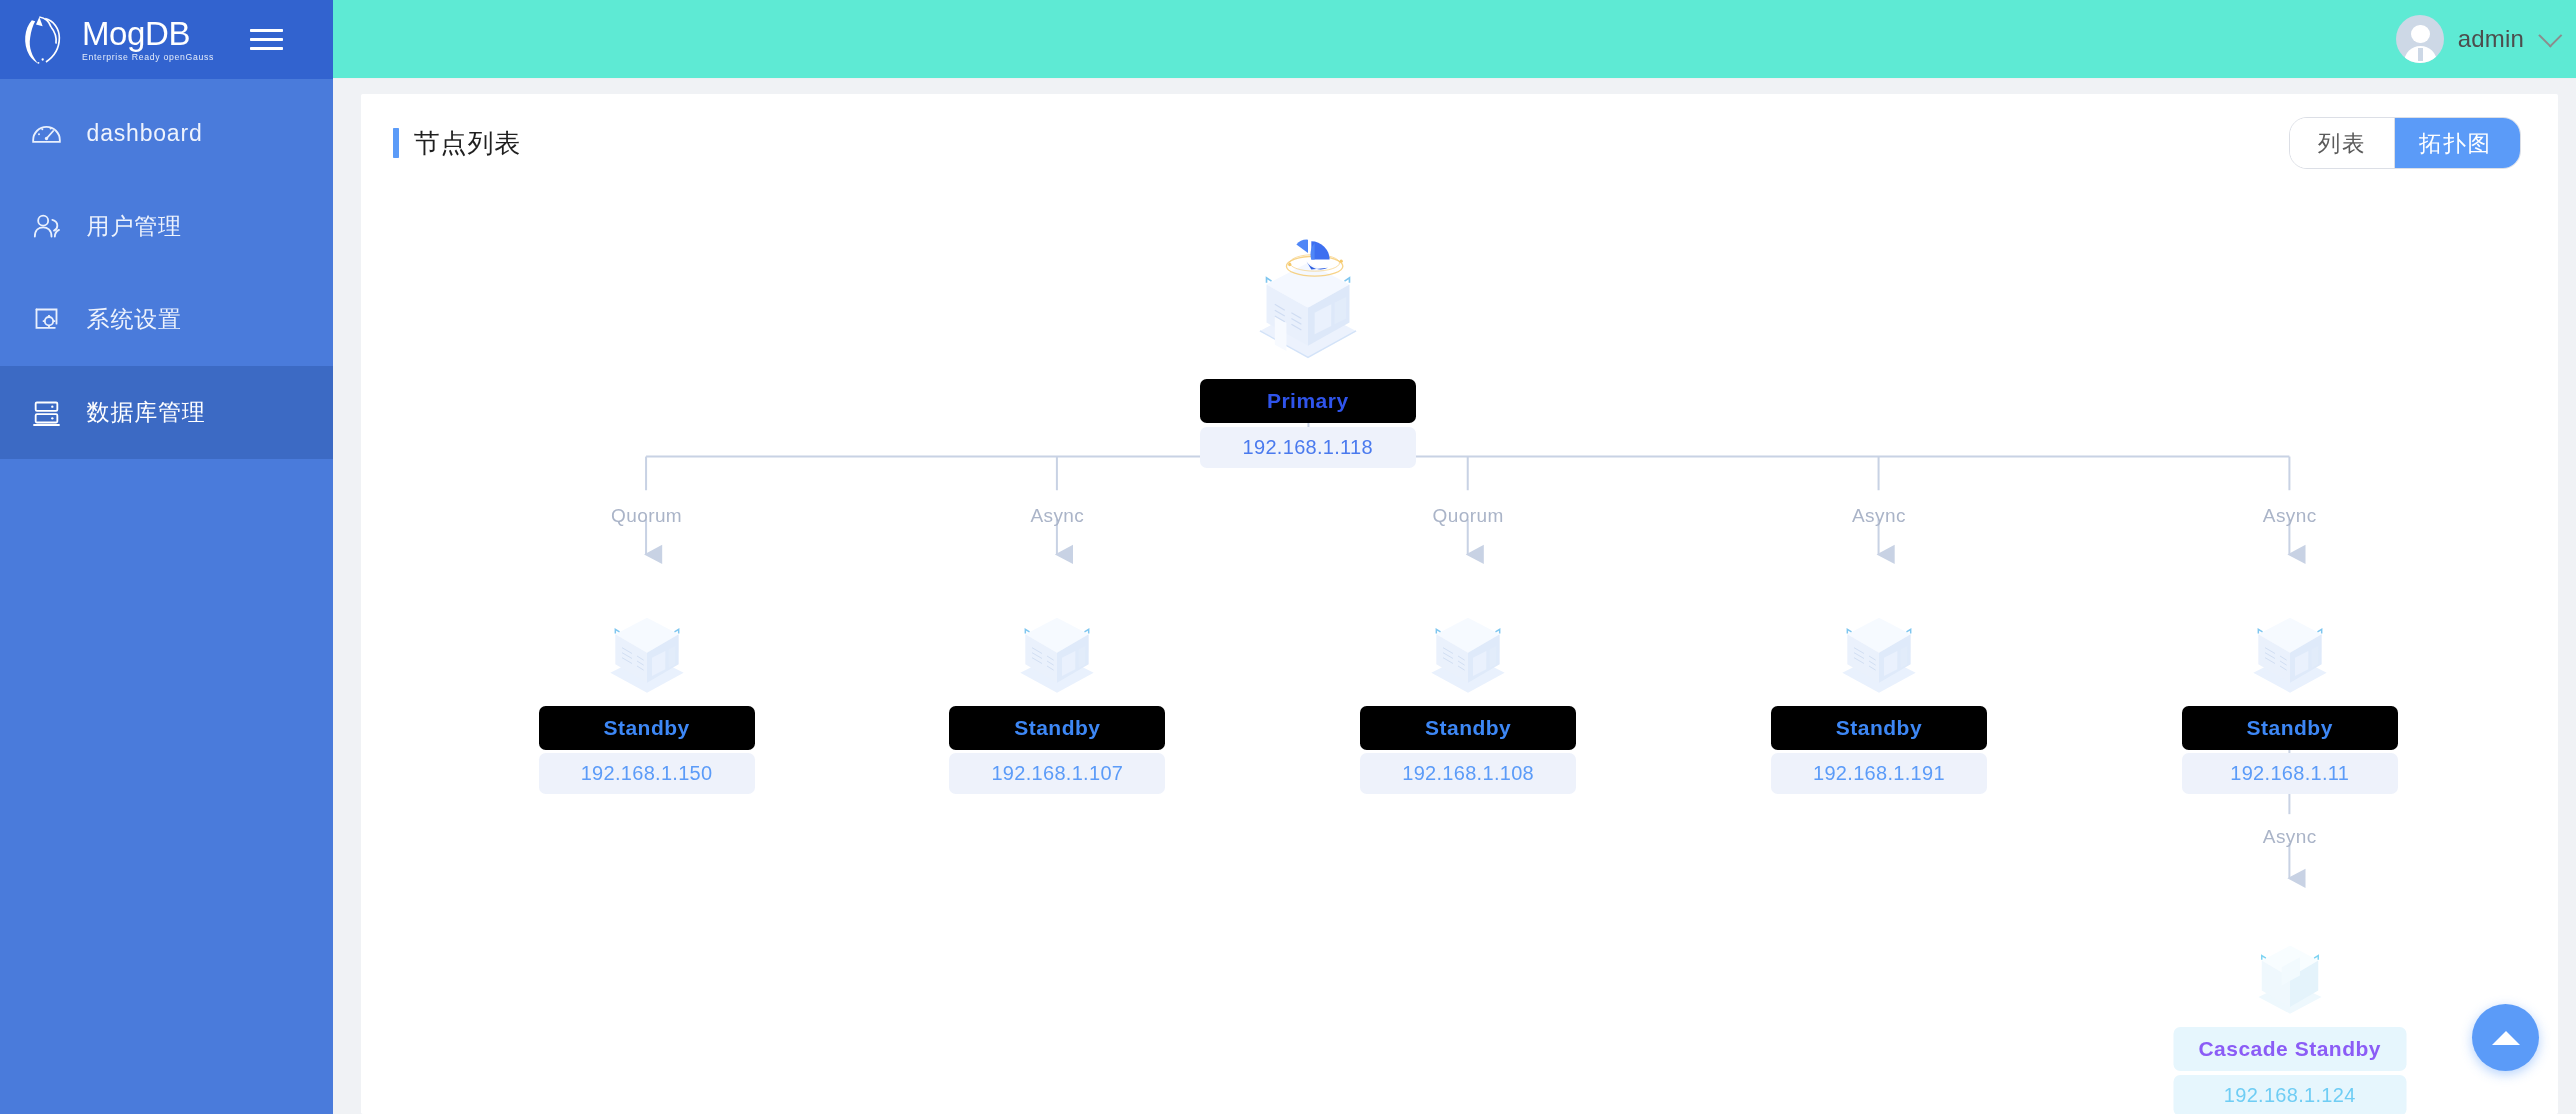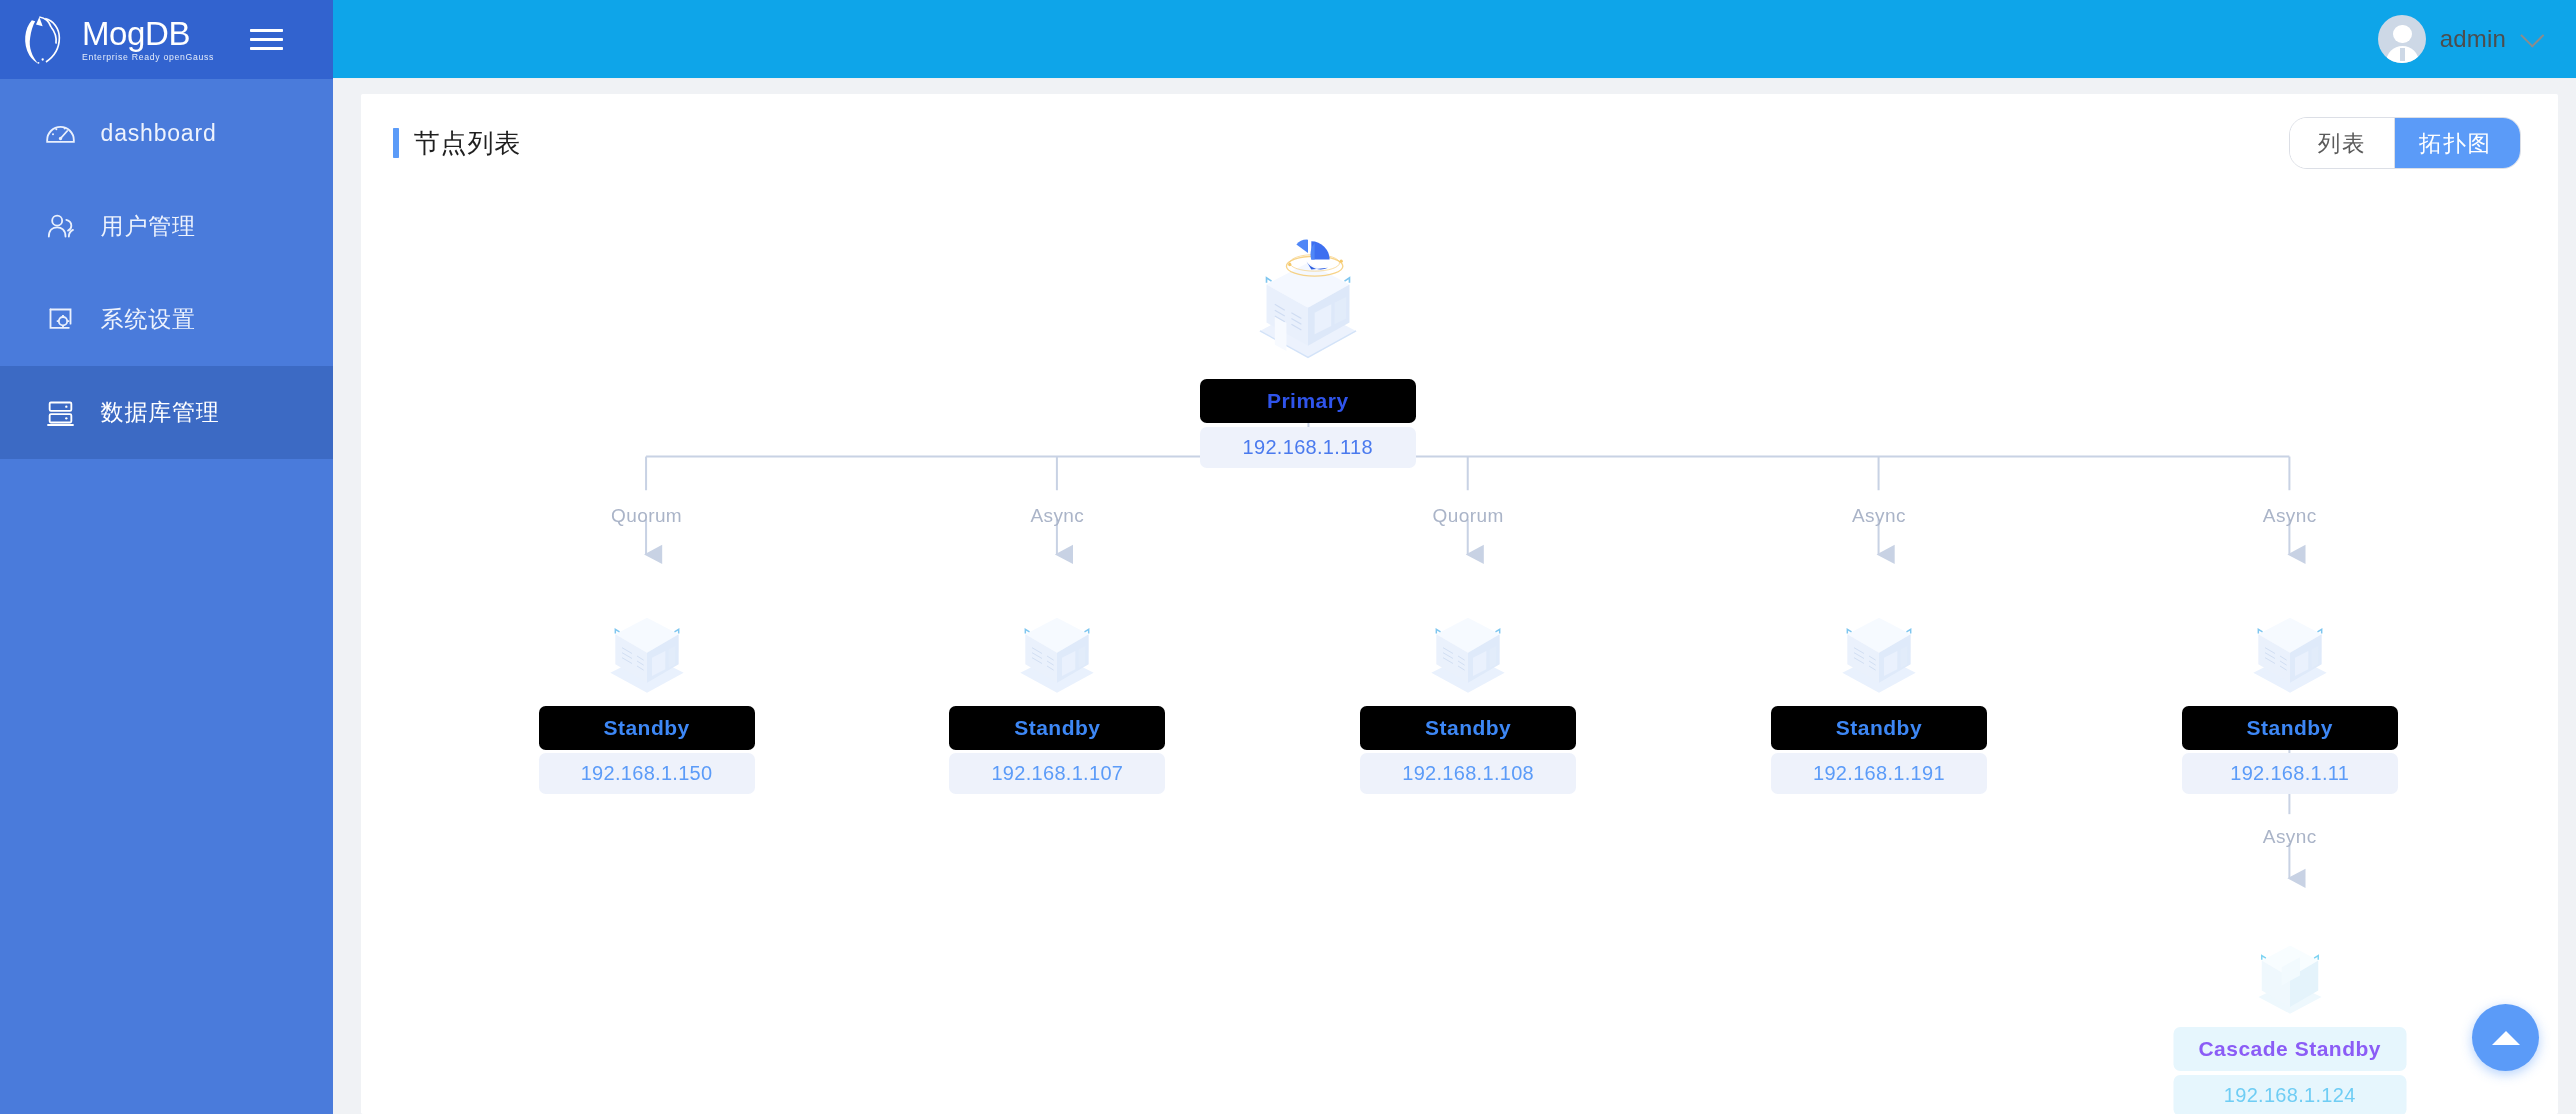--- a/index.html
+++ b/index.html
@@ -36,36 +36,36 @@
   .hamburger {
     width: 37px; height: 37px; margin-left: 28px;
     display: flex; flex-direction: column; justify-content: center; gap: 5.8px;
     cursor: pointer;
   }
   .hamburger span { display: block; width: 33px; height: 3.3px; background: #ffffff; border-radius: 0.8px; }
 
   .nav { display: flex; flex-direction: column; padding-top: 8.3px; }
   .nav-item {
     height: 93px; display: flex; align-items: center;
-    padding-left: 42px; gap: 21.6px; cursor: pointer;
+    padding-left: 28px; gap: 21.6px; cursor: pointer;
     color: #eef3fd; font-size: 23px; letter-spacing: 0.8px;
   }
   .nav-item .nv-ico { width: 37px; height: 37px; flex: 0 0 37px; display: flex; align-items: center; justify-content: center; }
   .nav-item.active { background: #3c6ac4; color: #ffffff; }
   .nav-label { line-height: 1; }
 
   
   .main {
     flex: 1; height: 1114px; background: #f0f2f5;
     display: flex; flex-direction: column; position: relative; overflow: hidden;
   }
   .topbar {
-    height: 79px; background: #0ea5e9; flex: 0 0 79px;
+    height: 79px; background: #5eead4; flex: 0 0 79px;
     display: flex; align-items: center; justify-content: flex-end;
-    padding-right: 35px;
+    padding-right: 17px;
     border-bottom: 0.8px solid #edeff2;
   }
   .user-box { display: flex; align-items: center; gap: 13.3px; cursor: pointer; }
   .avatar {
     width: 48px; height: 48px; border-radius: 50%;
     background: #cdd8e6; position: relative; overflow: hidden; flex: 0 0 48px;
   }
   .avatar .av-head {
     position: absolute; width: 18.3px; height: 18.3px; border-radius: 50%;
     background: #ffffff; left: 15px; top: 10px;

